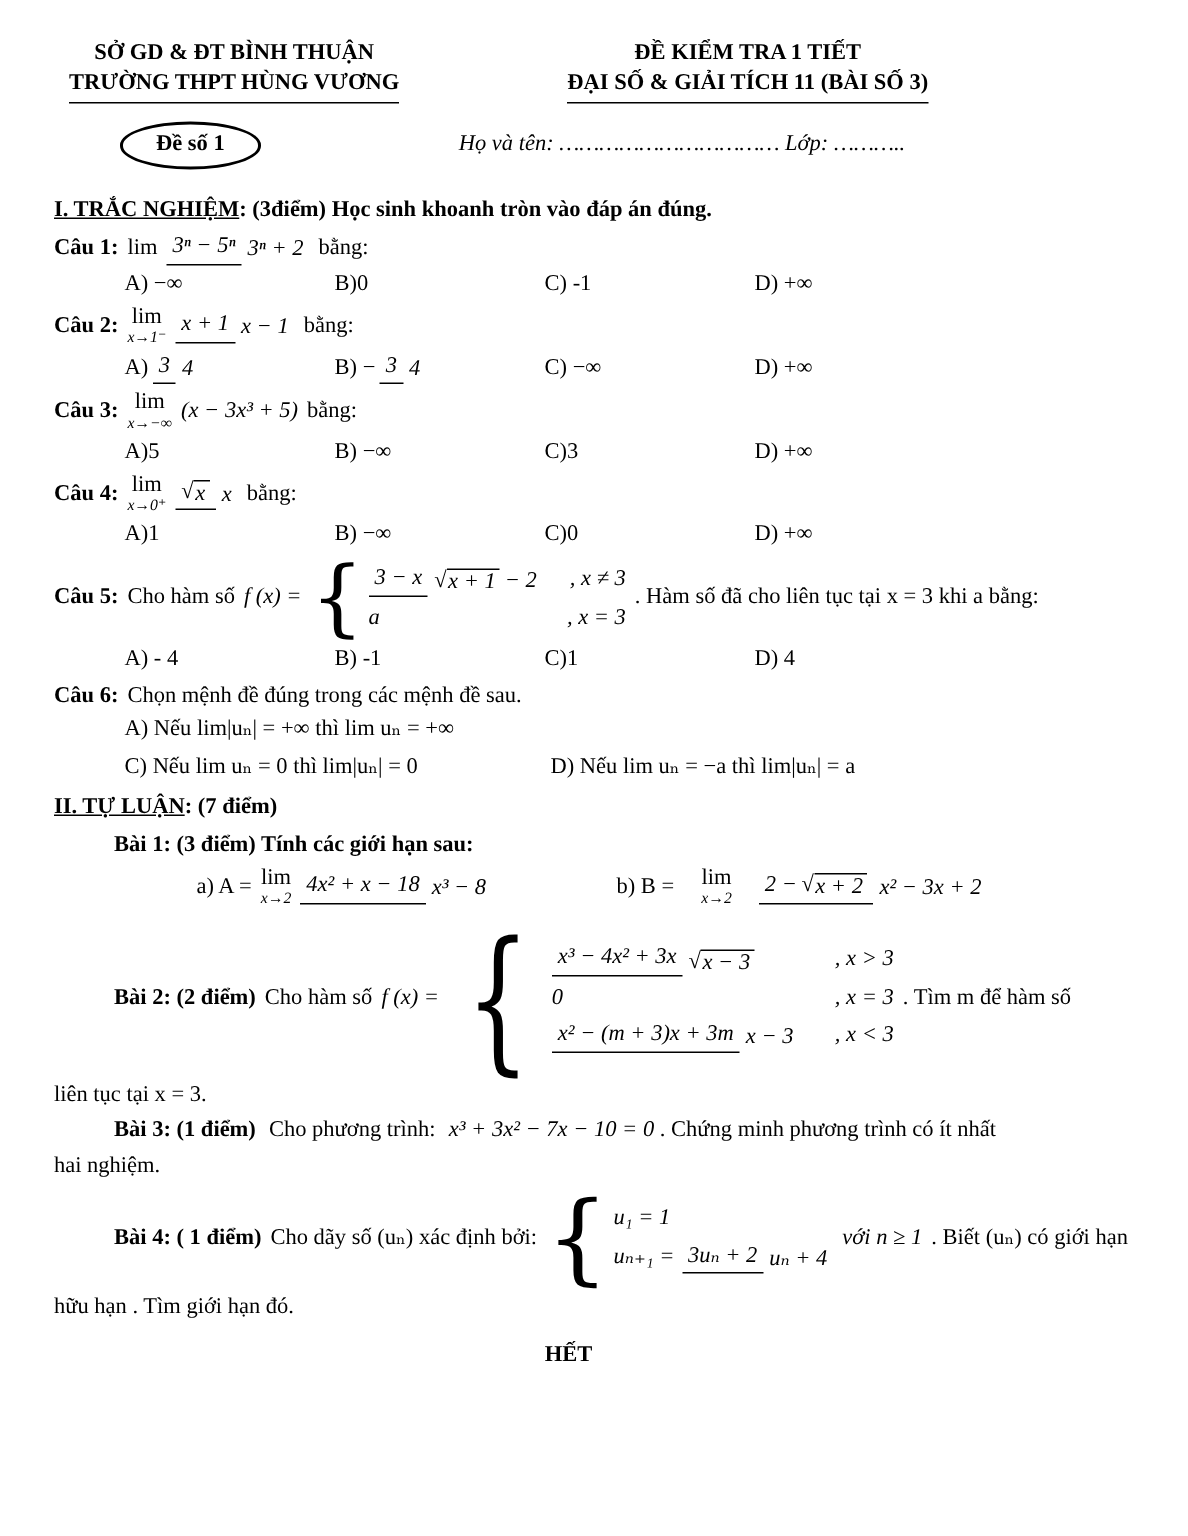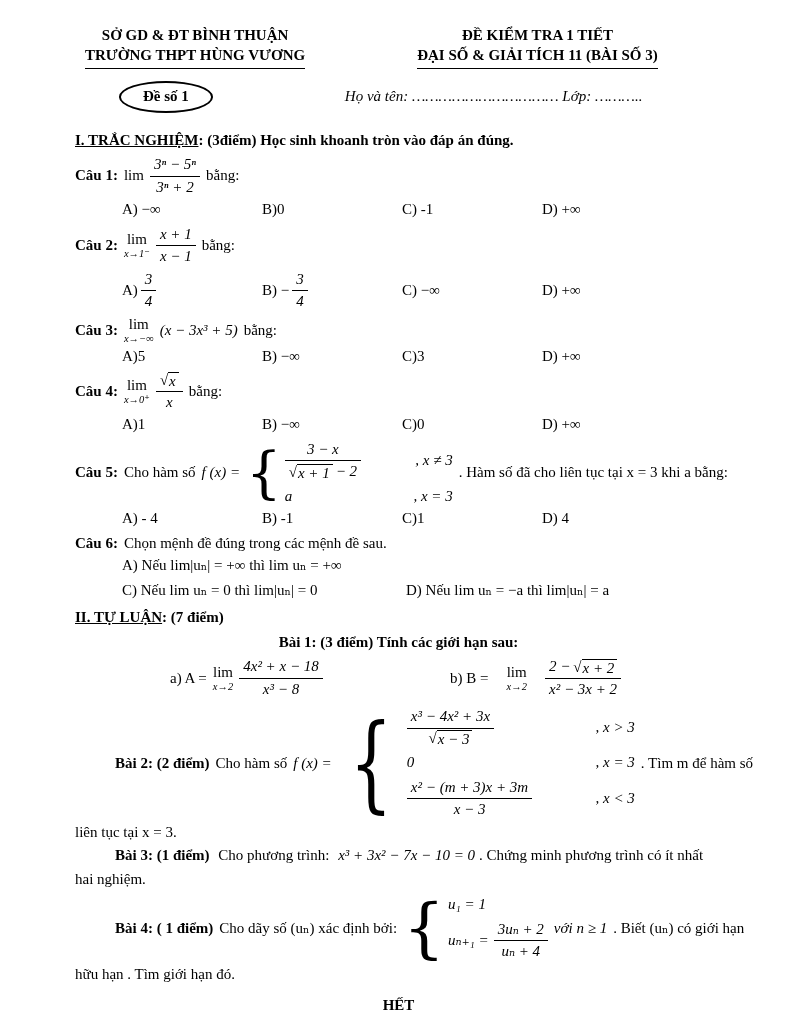--- a/index.html
+++ b/index.html
@@ -1,20 +1,20 @@
 <!DOCTYPE html>
 <html><head>
 <meta charset="utf-8">
 <style>
   html,body{margin:0;padding:0;background:#ffffff;}
   .page{
     position:relative;
     width:792px;height:1024px;
     box-sizing:border-box;
-    padding:26px 70px 12px 75px;
+    padding:26px 70px 12px 36px;
     background:#fff;
     color:#000;
     font-family:"Liberation Serif","DejaVu Serif",serif;
     font-size:15px;
     line-height:1.3;
     overflow:hidden;
   }
   .b{font-weight:bold;}
   .u{text-decoration:underline;}
   .m{font-style:italic;}
@@ -27,39 +27,39 @@
   .badge{display:inline-block;border:2px solid #000;border-radius:50%;padding:4px 22px;font-weight:bold;margin-left:44px;}
   .student{margin-left:132px;font-style:italic;}
   
   .sec-head{margin:8px 0 5px;font-weight:bold;}
   
   .qline{display:flex;align-items:center;gap:6px;margin:3px 0;white-space:nowrap;}
   .opts{display:flex;align-items:center;margin:1px 0 5px 47px;white-space:nowrap;}
   .opts4 .opt{width:140px;display:inline-flex;align-items:center;gap:3px;}
   .opts2 .opt{width:284px;display:inline-flex;align-items:center;}
   
-  .frac{display:inline-flex;flex-direction:column;vertical-align:middle;font-style:italic;}
+  .frac{display:inline-flex;flex-direction:row;vertical-align:middle;font-style:italic;}
   .frac .num{border-bottom:1px solid #000;padding:0 4px 1px;display:flex;justify-content:center;align-items:flex-end;gap:3px;}
   .frac .den{padding:1px 4px 0;display:flex;justify-content:center;align-items:flex-end;gap:3px;}
   .limstack{display:inline-flex;flex-direction:column;align-items:center;line-height:1;}
   .limstack .limsub{font-size:10.5px;margin-top:2px;font-style:italic;}
   .sqrt{display:inline-flex;align-items:flex-start;line-height:1.15;}
   .sqrt .sqrt-arg{border-top:1px solid #000;padding:0 3px 0 1px;}
   .cases{display:inline-flex;align-items:center;}
   .brace{font-family:"DejaVu Serif",serif;line-height:1;font-weight:400;margin-right:3px;}
   .brace-60{font-size:56px;}
   .brace-70{font-size:66px;}
   .brace-110{font-size:104px;transform:scaleX(0.65);transform-origin:center;}
   .case-col{display:inline-flex;flex-direction:column;gap:5px;}
   .case-row{display:flex;align-items:center;font-style:italic;}
   .case-row .cond{margin-left:auto;padding-left:18px;}
   .col-q5{min-width:168px;}
   .col-b2{min-width:228px;}
   
-  .ind{text-align:center;}
+  .ind{margin-left:40px;}
   .b1row{display:flex;align-items:center;margin:5px 0 8px 95px;white-space:nowrap;}
   .b1a{display:flex;align-items:center;gap:6px;width:280px;}
   .b1b{display:flex;align-items:center;gap:18px;}
   .mathrow{display:flex;align-items:center;gap:6px;margin:6px 0 3px 40px;white-space:nowrap;}
   .cont{margin:2px 0 4px;}
   .para{text-indent:40px;margin:4px 0;}
   .sp{margin-right:5px;}
   .footer{text-align:center;font-weight:bold;margin-top:12px;}
 </style>
 </head>

